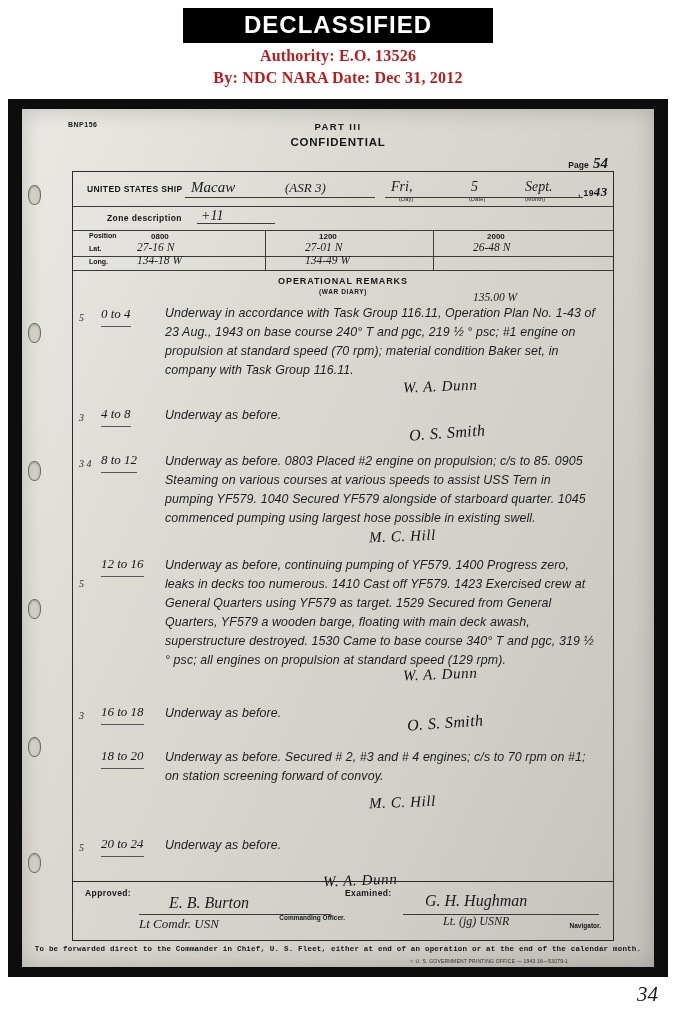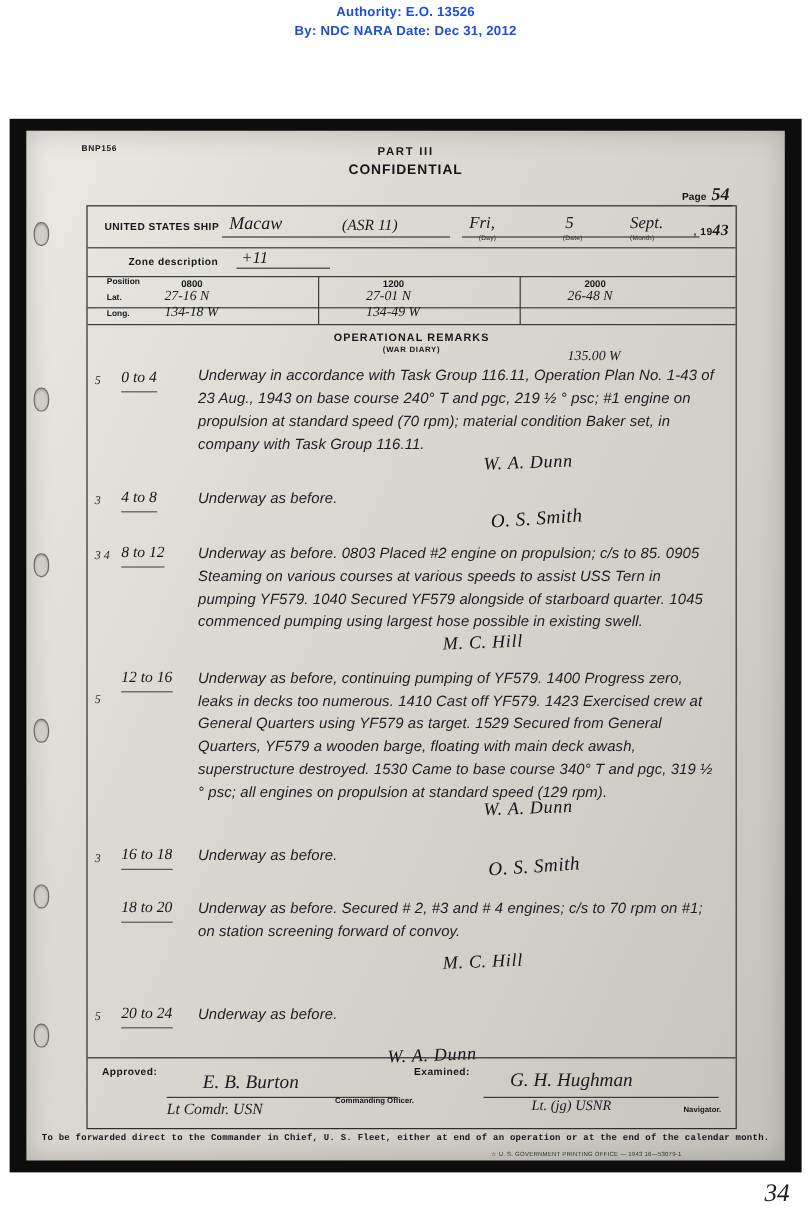--- a/index.html
+++ b/index.html
@@ -29,24 +29,24 @@
     margin: 8px auto 0 auto;
     background: #000000;
     color: #ffffff;
     font-family: "Liberation Sans", sans-serif;
     font-weight: bold;
     font-size: 24px;
     letter-spacing: 1px;
     padding: 3px 0 4px 0;
   }
   .declass-line {
-    font-family: Liberation Sans, sans-serif;
-    font-size: 11px;
+    font-family: Liberation Serif, serif;
+    font-size: 16px;
     font-weight: bold;
-    color: #1d4ed8;
+    color: #b91c1c;
     margin-top: 4px;
     letter-spacing: .2px;
   }
   .declass-line .lbl { font-weight: bold; }
   .declass-line .val { font-weight: bold; }
 
   
   #page-photo {
     position: absolute;
     left: 8px;
@@ -277,20 +277,21 @@
     font-family: "Liberation Serif", serif;
     font-style: italic;
     font-size: 21px;
     color: #1a1a1a;
   }
 </style>
 </head>
 <body>
 
 <div id="declass-stamp">
+  <div id="declass-title-bar">DECLASSIFIED</div>
   <div class="declass-line">
     <span class="lbl">Authority:</span>
     <span class="val">E.O. 13526</span>
   </div>
   <div class="declass-line">
     <span class="lbl">By:</span>
     <span class="val">NDC</span>
     <span class="val">NARA</span>
     <span class="lbl">Date:</span>
     <span class="val">Dec 31, 2012</span>
@@ -313,21 +314,21 @@
     <div id="page-label">
       <span>Page</span>
       <span class="hand">54</span>
     </div>
 
     <div id="main-box">
 
       <div id="ship-line">
         <span id="ship-label" class="lbl-sans">UNITED STATES SHIP</span>
         <span id="ship-name" class="hand">Macaw</span>
-        <span id="ship-hull" class="hand">(ASR 11)</span>
+        <span id="ship-hull" class="hand">(ASR 3)</span>
         <span id="date-day" class="hand">Fri,</span>
         <span id="date-date" class="hand">5</span>
         <span id="date-month" class="hand">Sept.</span>
         <span id="date-year" class="lbl-sans">
           <span>, 19</span><span class="yr">43</span>
         </span>
         <span class="subcap" style="left:326px; top:24px;">(Day)</span>
         <span class="subcap" style="left:396px; top:24px;">(Date)</span>
         <span class="subcap" style="left:452px; top:24px;">(Month)</span>
         <span class="rule-seg" style="left:112px; top:25px; width:190px;"></span>

